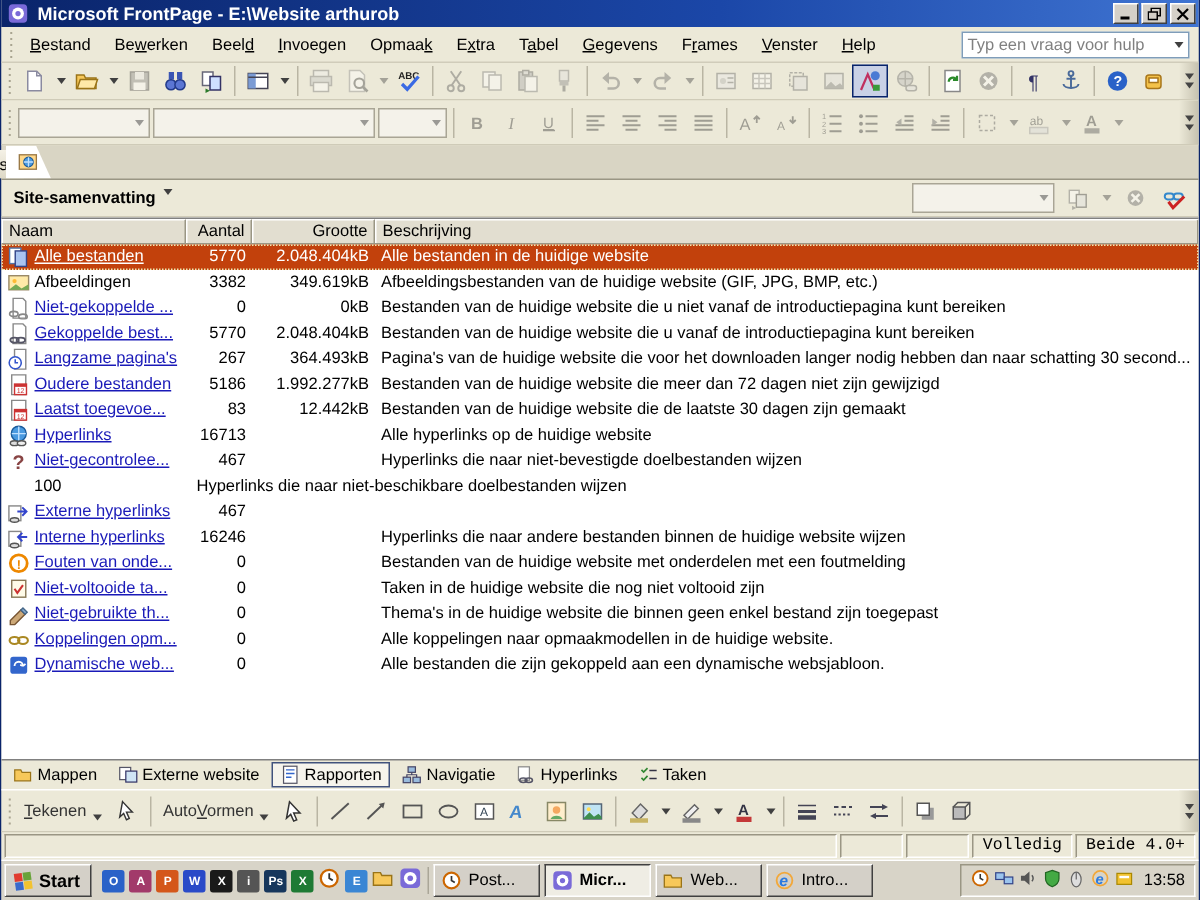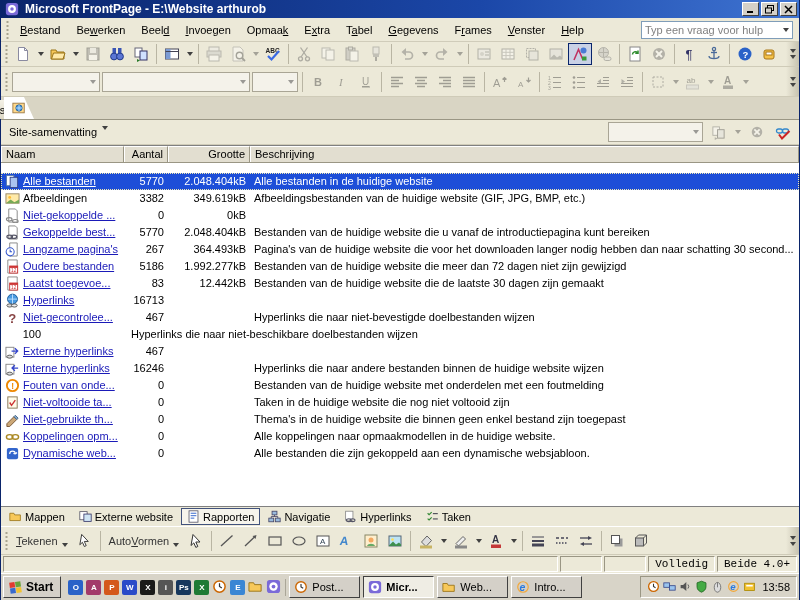--- a/index.html
+++ b/index.html
@@ -41,39 +41,39 @@
   .tabsbar { height:23px; flex:0 0 23px; background:#d9d5c4; display:flex; align-items:flex-end; padding-left:2px; border-bottom:1px solid #9a9684; }
   .tab { position:relative; height:20px; margin-right:-9px; }
   .tab .shape { position:absolute; inset:0; clip-path:polygon(0 0,calc(100% - 11px) 0,100% 100%,0 100%); background:#8a8674; }
   .tab .face { position:absolute; inset:1px 1px 0 1px; clip-path:polygon(0 0,calc(100% - 10px) 0,100% 100%,0 100%); background:linear-gradient(#f4f1e6,#ddd8c6); display:flex; align-items:center; padding:0 22px 0 8px; white-space:nowrap; }
   .tab.active { height:23px; z-index:5; }
   .tab.active .face { background:#fff; font-weight:bold; }
   .tab .icn { margin-right:4px; }
 
   
   .sitebar { height:25px; flex:0 0 25px; background:#ece9d8; display:flex; align-items:center; padding:0 4px; border-bottom:1px solid #cfcbb8; }
-  .sitelabel { display:flex; align-items:flex-start; gap:5px; padding:2px 4px; }
+  .sitelabel { display:flex; align-items:flex-start; gap:5px; padding:2px 4px;font-weight:bold; }
   .sitebar .right { margin-left:auto; display:flex; align-items:center; gap:2px; }
 
   
   .report { flex:1; background:#fff; border-top:1px solid #808080; overflow:hidden; display:flex; flex-direction:column; }
   .thead { height:17px; flex:0 0 17px; display:flex; background:#e2ded0; border-bottom:1px solid #9a9684; }
   .th { border-right:1px solid #9a9684; border-top:1px solid #fff; border-left:1px solid #fff; padding:1px 4px; white-space:nowrap; overflow:hidden; }
   .th.r { text-align:right; }
   .c-name { width:123px; flex:0 0 123px; }
   .c-count { width:44px; flex:0 0 44px; }
   .c-size { width:82px; flex:0 0 82px; }
   .c-desc { flex:1; }
   .trow { height:17px; flex:0 0 17px; display:flex; align-items:center; }
   .trow .cell { padding:0 4px; white-space:nowrap; overflow:hidden; height:17px; line-height:17px; }
   .trow .c-count,.trow .c-size { text-align:right; }
   .namecell { display:flex; align-items:center; gap:3px; }
   .namecell .icn { flex:0 0 15px; }
   a.rlink { color:#1a1ab8; text-decoration:underline; }
-  .trow.sel { background:#1d4ed8; color:#fff; outline:1px dotted #f0e8b0; outline-offset:-1px;margin-top:10px; }
+  .trow.sel { background:#c2410c; color:#fff; outline:1px dotted #f0e8b0; outline-offset:-1px; }
   .trow.sel a.rlink { color:#fff; }
 
   
   .viewbar { height:20px; flex:0 0 20px; background:#ece9d8; border-top:1px solid #808080; display:flex; align-items:center; padding-left:2px; gap:2px; }
   .view-item { display:flex; align-items:center; gap:3px; padding:1px 5px; border:1px solid transparent; white-space:nowrap; }
   .view-item.active { border:1px solid #41527c; background:#f6f4ec; }
 
   
   .drawbar { height:29px; flex:0 0 29px; background:#ece9d8; border-top:1px solid #fff; border-bottom:1px solid #cfcbb8; display:flex; align-items:center; padding-left:1px; }
   .dtext { display:flex; align-items:flex-end; gap:4px; padding:3px 5px; color:#333; }
@@ -707,20 +707,21 @@
               <svg viewBox="0 0 16 16" width="15" height="15">
                 <path d="M4 1h7l2 2v12H4z" fill="#fff" stroke="#888"></path>
                 <ellipse cx="4.5" cy="12" rx="3" ry="1.8" fill="none" stroke="#888" stroke-width="1.2"></ellipse>
                 <ellipse cx="11" cy="14" rx="3" ry="1.8" fill="none" stroke="#888" stroke-width="1.2"></ellipse>
               </svg>
             </span>
             <a class="rlink" href="#">Niet-gekoppelde ...</a>
           </span>
           <span class="cell c-count">0</span>
           <span class="cell c-size">0kB</span>
+          <span class="cell c-desc">Bestanden van de huidige website die u niet vanaf de introductiepagina kunt bereiken</span>
         </div>
         <div class="trow">
           <span class="cell c-name namecell">
             <span class="icn">
               <svg viewBox="0 0 16 16" width="15" height="15">
                 <path d="M4 1h7l2 2v12H4z" fill="#fff" stroke="#888"></path>
                 <ellipse cx="5" cy="12.5" rx="3" ry="1.8" fill="none" stroke="#556" stroke-width="1.3"></ellipse>
                 <ellipse cx="9.5" cy="12.5" rx="3" ry="1.8" fill="none" stroke="#556" stroke-width="1.3"></ellipse>
               </svg>
             </span>
@@ -784,20 +785,21 @@
                 <circle cx="8" cy="6.5" r="5.3" fill="#4a9ae0" stroke="#1a5a9a"></circle>
                 <path d="M3 6.5h10M8 1.5v10" stroke="#bfe0ff"></path>
                 <ellipse cx="5" cy="13.3" rx="3" ry="1.7" fill="#ddd" stroke="#555"></ellipse>
                 <ellipse cx="10" cy="13.3" rx="3" ry="1.7" fill="#eee" stroke="#555"></ellipse>
               </svg>
             </span>
             <a class="rlink" href="#">Hyperlinks</a>
           </span>
           <span class="cell c-count">16713</span>
           <span class="cell c-size"></span>
+          <span class="cell c-desc">Alle hyperlinks op de huidige website</span>
         </div>
         <div class="trow">
           <span class="cell c-name namecell">
             <span class="icn">
               <svg viewBox="0 0 16 16" width="15" height="15">
                 <text x="3.5" y="13.5" font-size="14" font-weight="bold" fill="#884444">?</text>
               </svg>
             </span>
             <a class="rlink" href="#">Niet-gecontrolee...</a>
           </span>

